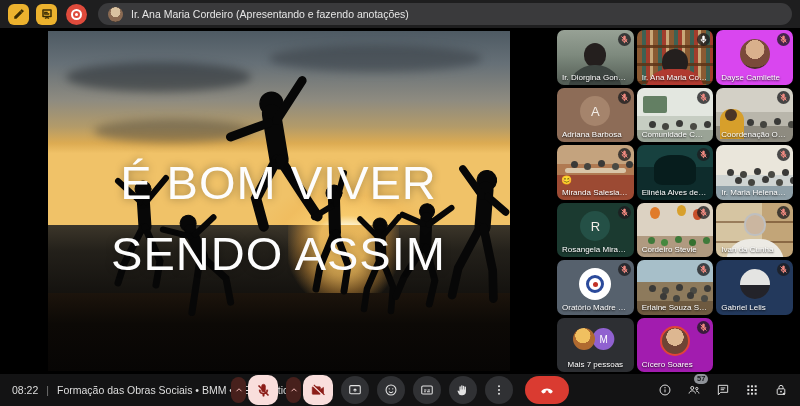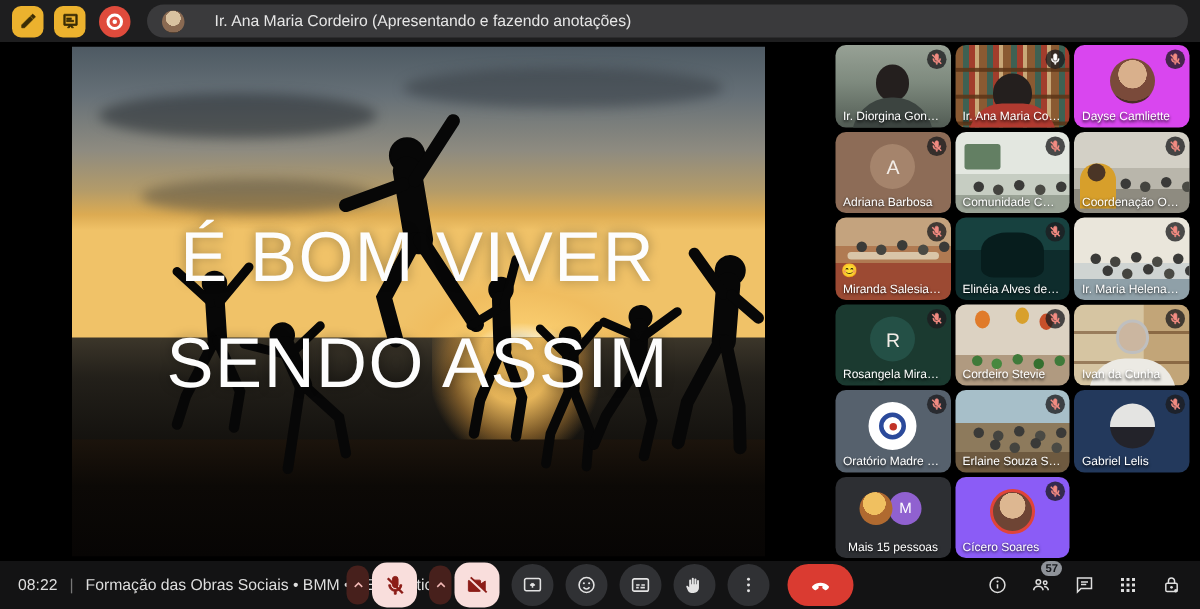--- a/index.html
+++ b/index.html
@@ -6,21 +6,21 @@
   html,body { width:800px; height:406px; background:#000; font-family:"Liberation Sans",sans-serif; overflow:hidden; }
   .screen { position:relative; width:800px; height:406px; background:#000; overflow:hidden; }
 
   
   .topbar { height:28px; background:#1e1e1f; display:flex; align-items:center; gap:7px; padding:0 8px; }
   .toolbtn { width:21px; height:21px; border-radius:6px; background:#ecb22e; display:flex; align-items:center; justify-content:center; flex:0 0 auto; }
   .toolbtn svg { width:12px; height:12px; fill:#3a2c05; stroke:#3a2c05; }
   .recbtn { width:21px; height:21px; border-radius:50%; background:#df4b3c; display:flex; align-items:center; justify-content:center; flex:0 0 auto; margin-left:2px; }
   .recbtn .ring { width:11px; height:11px; border:2px solid #fff; border-radius:50%; display:flex; align-items:center; justify-content:center; }
   .recbtn .dot { width:3px; height:3px; background:#fff; border-radius:50%; }
-  .presenter-pill { flex:1; height:22px; margin-left:4px; background:#3a3a3c; border-radius:11px; display:flex; align-items:center; gap:20px; padding:0 10px; min-width:0; }
+  .presenter-pill { flex:1; height:22px; margin-left:4px; background:#3a3a3c; border-radius:11px; display:flex; align-items:center; gap:8px; padding:0 10px; min-width:0; }
   .presenter-pill .avatar { width:15px; height:15px; border-radius:50%; background:radial-gradient(circle at 50% 35%, #d9c2a0 0 40%, #8a6a52 41% 75%, #57412f 76%); flex:0 0 auto; }
   .presenter-pill .ptext { font-size:10.5px; color:#e6e6e6; white-space:nowrap; overflow:hidden; text-overflow:ellipsis; }
 
   
   .main { display:flex; height:346px; background:#000; }
   .stage { flex:1; display:flex; align-items:center; justify-content:center; background:#000; }
   .slide { position:relative; width:462px; height:340px; overflow:hidden; background:#000; }
   .sky { position:absolute; left:0; top:0; right:0; height:60%;
     background:linear-gradient(180deg,#4e5a63 0%,#667077 16%,#8e8b80 34%,#b39b69 47%,#dcab52 55%,#f0c268 60%); }
   .cloud { position:absolute; border-radius:50%; filter:blur(4px); }
@@ -29,21 +29,21 @@
   .c3 { left:10%; top:26%; width:34%; height:7%; background:rgba(70,66,58,.45); }
   .sun { position:absolute; left:46%; top:44%; width:38%; height:32%;
     background:radial-gradient(ellipse at 50% 55%, rgba(255,246,214,.95) 0 18%, rgba(250,205,110,.8) 30%, rgba(240,180,80,.35) 55%, rgba(240,180,80,0) 72%); }
   .sea { position:absolute; left:0; top:57%; right:0; height:22%;
     background:linear-gradient(180deg,#46engineering 0,#000 0); background:linear-gradient(180deg,#3c362a 0%,#23201a 35%,#12100d 100%); }
   .reflection { position:absolute; left:52%; top:57%; width:24%; height:24%;
     background:radial-gradient(ellipse at 50% 20%, rgba(250,196,96,.9) 0 30%, rgba(214,150,60,.5) 55%, rgba(214,150,60,0) 75%); }
   .beach { position:absolute; left:0; bottom:0; right:0; height:23%;
     background:linear-gradient(180deg,#1c140c 0%,#0c0906 40%,#070504 100%); }
   .figs { position:absolute; inset:0; width:100%; height:100%; }
-  .slide-text { position:absolute; left:0; right:0; top:104px; text-align:center; color:#fdfdfd; font-size:47px; line-height:71px; letter-spacing:1px; text-shadow:0 0 8px rgba(0,0,0,.35); }
+  .slide-text { position:absolute; left:0; right:0; top:116px; text-align:center; color:#fdfdfd; font-size:47px; line-height:71px; letter-spacing:1px; text-shadow:0 0 8px rgba(0,0,0,.35); }
 
   
   .panel { width:243px; padding:2px 7px 2px 0; }
   .tiles { display:grid; grid-template-columns:repeat(3,1fr); grid-auto-rows:1fr; gap:3px; height:100%; }
   .tile { position:relative; border-radius:7px; overflow:hidden; background:#333; }
   .name { position:absolute; left:0; right:0; bottom:0; padding:3px 5px; font-size:8px; color:#fff;
     white-space:nowrap; overflow:hidden; text-overflow:ellipsis; text-shadow:0 1px 2px rgba(0,0,0,.9); }
   .mic { position:absolute; top:3px; right:3px; width:13px; height:13px; border-radius:50%;
     background:rgba(28,28,31,.78); display:flex; align-items:center; justify-content:center; }
   .mic svg { width:9px; height:9px; }
@@ -72,21 +72,21 @@
   .t9 { background:#1b3a30; }
   .t10 { background:linear-gradient(180deg,#dcd2c2 0 62%,#b09a80 62%); }
   .t11 { background:repeating-linear-gradient(180deg,#d4d4d2 0 5px,#bcbcba 5px 7px); }
   .t12 { background:linear-gradient(90deg,#d6c5a2 0 60%,#c2a578 60%),
          repeating-linear-gradient(180deg, rgba(0,0,0,0) 0 18px, rgba(110,70,35,.5) 18px 20px); background-blend-mode:multiply; }
   .t13 { background:#56616d; }
   .t14 { background:linear-gradient(180deg,#a7bfc9 0 40%,#8d7a5c 40% 75%,#6e5a40 75%); }
   .t15 { background:#23395c; }
   .t16 { background:#2d2f33; }
   .t16 .name { text-align:center; }
-  .t17 { background:#8b5cf6; }
+  .t17 { background:#a21caf; }
   .blob { position:absolute; }
 
   
   .bottombar { position:absolute; left:0; right:0; bottom:0; height:32px; background:#131314;
     display:flex; align-items:center; padding:0 12px; color:#e3e3e3; }
   .meet-info { display:flex; align-items:center; gap:8px; font-size:10.5px; color:#dedede; }
   .divider { color:#777; }
   .controls { position:absolute; left:50%; transform:translateX(-50%); display:flex; align-items:center; gap:8px; }
   .split { display:flex; align-items:center; gap:2px; }
   .chev { width:15px; height:26px; border-radius:8px; background:#47201c; display:flex; align-items:center; justify-content:center; }
@@ -416,21 +416,21 @@
                 <path d="M17 11a5 5 0 0 1-10 0H5a7 7 0 0 0 6 6.9V21h2v-3.1A7 7 0 0 0 19 11h-2z"></path>
                 <line x1="4" y1="4" x2="20" y2="20" stroke-width="2.6"></line>
               </svg>
             </span>
           <span class="name">Gabriel Lelis</span>
         </div>
 
         <div class="tile t16">
           <span class="blob" style="left:50%;top:40%;transform:translate(-100%,-50%);width:22px;height:22px;border-radius:50%;background:radial-gradient(circle at 45% 35%,#f0c060 0 40%,#b06a30 41%);z-index:2;"></span>
           <span class="blob" style="left:50%;top:40%;transform:translate(-12%,-50%);width:22px;height:22px;border-radius:50%;background:#9061d0;color:#fff;font-size:10px;display:flex;align-items:center;justify-content:center;">M</span>
-          <span class="name">Mais 15 pessoas</span>
+          <span class="name">Mais 7 pessoas</span>
         </div>
 
         <div class="tile t17">
           <span class="avatar-c" style="background:radial-gradient(circle at 50% 35%,#ddb791 0 40%,#6e4434 41%);border:2px solid #e04438;"></span>
           <span class="mic muted">
               <svg viewBox="0 0 24 24">
                 <path d="M12 14a3 3 0 0 0 3-3V5a3 3 0 0 0-6 0v6a3 3 0 0 0 3 3z"></path>
                 <path d="M17 11a5 5 0 0 1-10 0H5a7 7 0 0 0 6 6.9V21h2v-3.1A7 7 0 0 0 19 11h-2z"></path>
                 <line x1="4" y1="4" x2="20" y2="20" stroke-width="2.6"></line>
               </svg>

